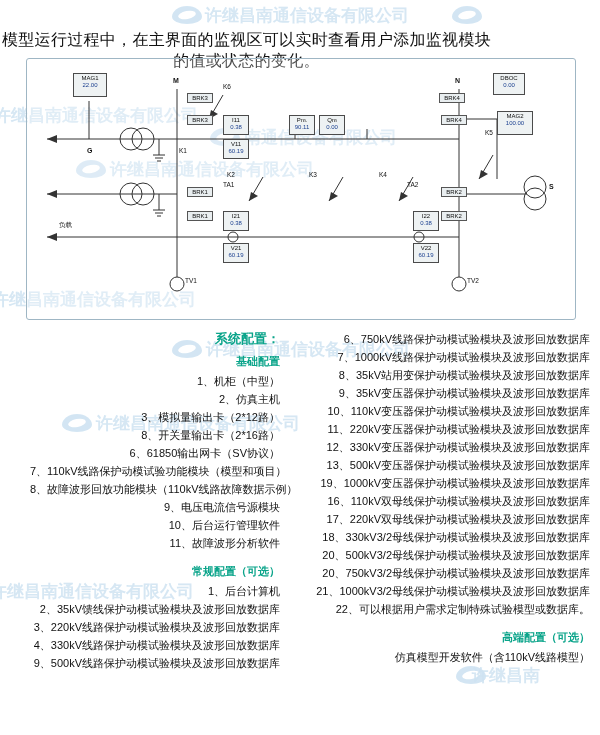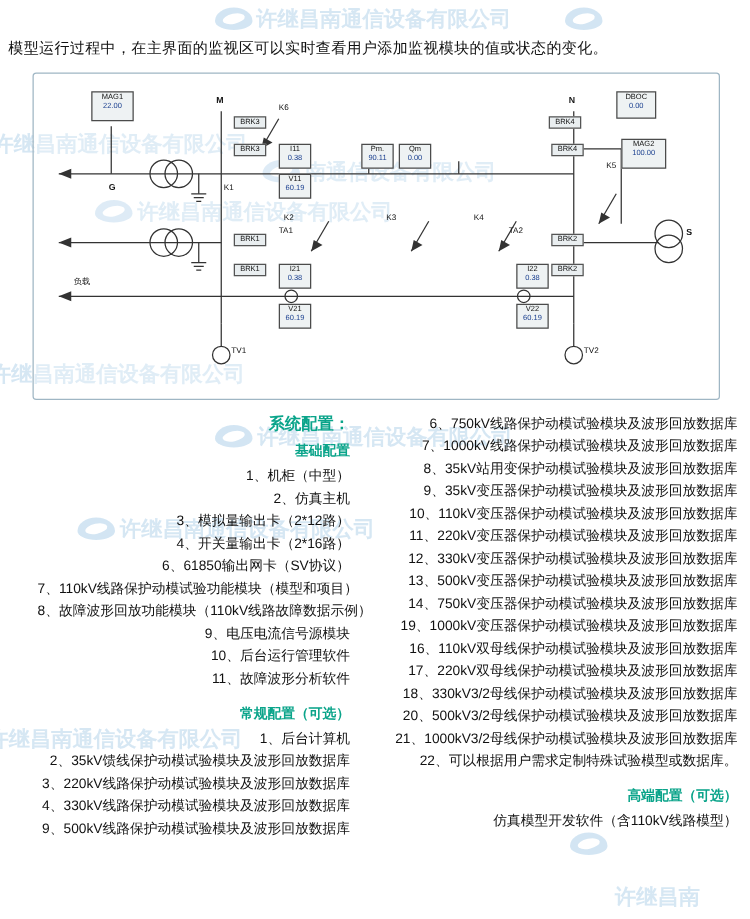--- a/index.html
+++ b/index.html
@@ -31,21 +31,21 @@
   }
   .wm-logo:after{
     content:"";
     position:absolute;left:6px;top:5px;width:18px;height:8px;
     background:#fff;border-radius:50%;
     transform:rotate(-12deg);
   }
   
   .caption{
     position:absolute;left:0;top:30px;width:493px;text-align:center;
-    font-size:12px;color:#111;letter-spacing:.3px;font-family:Liberation Serif, serif;
+    font-size:16px;color:#111;letter-spacing:.3px;font-family:Liberation Serif, serif;
   }
   
   .diagram{
     position:absolute;left:26px;top:58px;width:548px;height:260px;
     border:1px solid #9fb6c4;border-radius:3px;background:rgba(255,255,255,.25);
   }
   .diagram svg{position:absolute;left:0;top:0;}
   .meter{
     position:absolute;border:1px solid #4b4b4b;background:#eef2f3;
     font-size:6px;text-align:center;line-height:1.1;padding-top:1px;
@@ -86,21 +86,21 @@
   <div class="wm" style="left:244px;top:126px;">南通信设备有限公司</div>
   <div class="wm-logo" style="left:76px;top:160px;"></div>
   <div class="wm" style="left:110px;top:158px;">许继昌南通信设备有限公司</div>
   <div class="wm" style="left:-8px;top:288px;">许继昌南通信设备有限公司</div>
   <div class="wm-logo" style="left:172px;top:340px;"></div>
   <div class="wm" style="left:206px;top:338px;">许继昌南通信设备有限公司</div>
   <div class="wm-logo" style="left:62px;top:414px;"></div>
   <div class="wm" style="left:96px;top:412px;">许继昌南通信设备有限公司</div>
   <div class="wm" style="left:-10px;top:580px;">许继昌南通信设备有限公司</div>
   <div class="wm-logo" style="left:456px;top:666px;"></div>
-  <div class="wm" style="left:492px;top:664px;margin-top:42px;">许继昌南</div>
+  <div class="wm" style="left:472px;top:664px;">许继昌南</div>
 </div>
 
 <div class="caption">模型运行过程中，在主界面的监视区可以实时查看用户添加监视模块的值或状态的变化。</div>
 
 <div class="diagram">
   <svg width="548" height="260" viewBox="0 0 548 260">
     <g stroke="#333" stroke-width="1" fill="none">
 
       <line x1="150" y1="80" x2="432" y2="80"></line>
 
@@ -241,21 +241,21 @@
   <div class="gbox" style="left:414px;top:152px;width:26px;height:10px;">BRK2</div>
 
 </div>
 
 <div class="col col-left">
   <div class="sec-title">系统配置：</div>
   <div class="sub-title">基础配置</div>
   <div class="item">1、机柜（中型）</div>
   <div class="item">2、仿真主机</div>
   <div class="item">3、模拟量输出卡（2*12路）</div>
-  <div class="item">4、开关量输出卡（2*16路）</div>
+  <div class="item">8、开关量输出卡（2*16路）</div>
   <div class="item">6、61850输出网卡（SV协议）</div>
   <div class="item">7、110kV线路保护动模试验功能模块（模型和项目）</div>
   <div class="item">8、故障波形回放功能模块（110kV线路故障数据示例）</div>
   <div class="item">9、电压电流信号源模块</div>
   <div class="item">10、后台运行管理软件</div>
   <div class="item">11、故障波形分析软件</div>
   <div class="spacer"></div>
   <div class="sub-title">常规配置（可选）</div>
   <div class="item">1、后台计算机</div>
   <div class="item">2、35kV馈线保护动模试验模块及波形回放数据库</div>
@@ -266,24 +266,24 @@
 
 <div class="col col-right">
   <div class="item">6、750kV线路保护动模试验模块及波形回放数据库</div>
   <div class="item">7、1000kV线路保护动模试验模块及波形回放数据库</div>
   <div class="item">8、35kV站用变保护动模试验模块及波形回放数据库</div>
   <div class="item">9、35kV变压器保护动模试验模块及波形回放数据库</div>
   <div class="item">10、110kV变压器保护动模试验模块及波形回放数据库</div>
   <div class="item">11、220kV变压器保护动模试验模块及波形回放数据库</div>
   <div class="item">12、330kV变压器保护动模试验模块及波形回放数据库</div>
   <div class="item">13、500kV变压器保护动模试验模块及波形回放数据库</div>
-  <div class="item">14、750kV变压器保护动模试验模块及波形回放数据库</div>
   <div class="item">19、1000kV变压器保护动模试验模块及波形回放数据库</div>
   <div class="item">16、110kV双母线保护动模试验模块及波形回放数据库</div>
   <div class="item">17、220kV双母线保护动模试验模块及波形回放数据库</div>
   <div class="item">18、330kV3/2母线保护动模试验模块及波形回放数据库</div>
   <div class="item">20、500kV3/2母线保护动模试验模块及波形回放数据库</div>
+  <div class="item">20、750kV3/2母线保护动模试验模块及波形回放数据库</div>
   <div class="item wrap">21、1000kV3/2母线保护动模试验模块及波形回放数据库</div>
   <div class="item">22、可以根据用户需求定制特殊试验模型或数据库。</div>
   <div class="spacer"></div>
   <div class="sub-title">高端配置（可选）</div>
   <div class="item">仿真模型开发软件（含110kV线路模型）</div>
 </div>
 
 </body></html>

